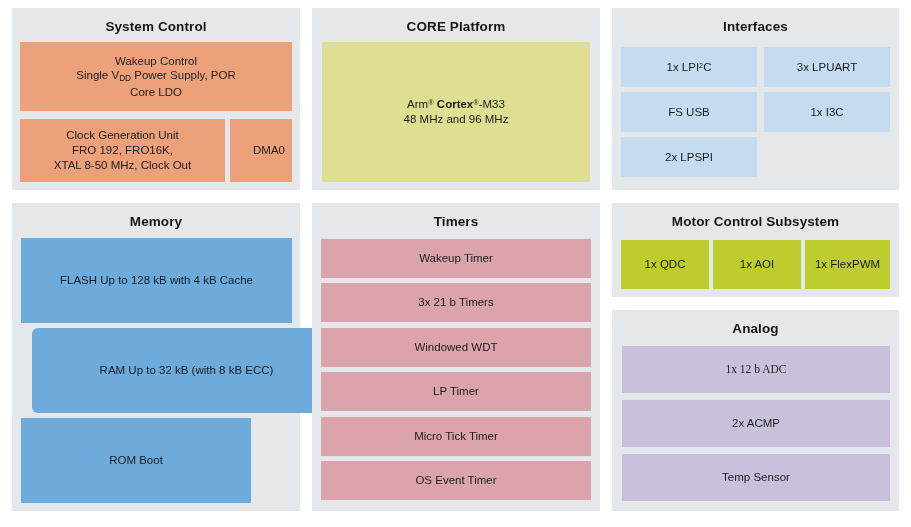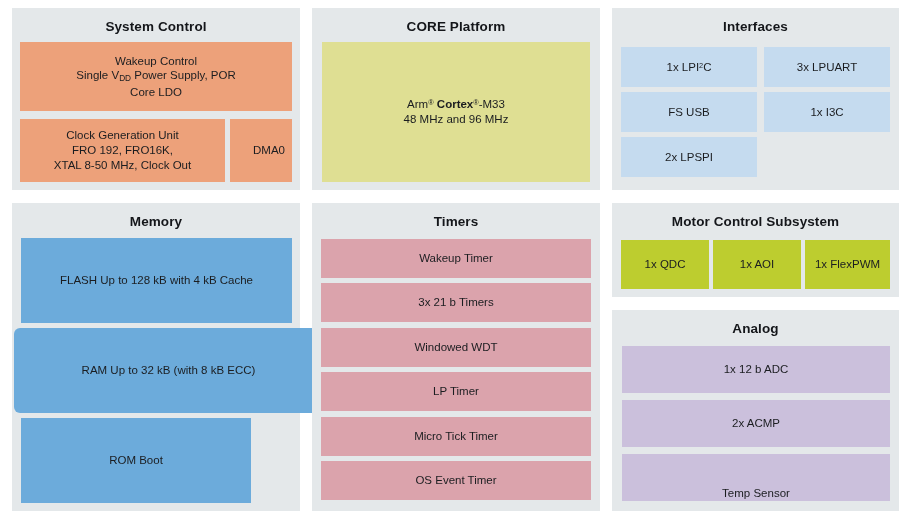--- a/index.html
+++ b/index.html
@@ -126,21 +126,21 @@
     </div>
   </div>
 
   <div class="panel" style="left:12px; top:203px; width:288px; height:308px;">
     <div class="panel-title" style="margin-top:12px;">Memory</div>
 
     <div class="blk blue" style="left:9px; top:35px; width:271px; height:85px;">
       <span class="inner">FLASH Up to 128 kB with 4 kB Cache</span>
     </div>
 
-    <div class="blk blue" style="left:2px; top:125px; width:309px; height:85px;border-radius:6px;">
+    <div class="blk blue" style="left:20px; top:125px; width:309px; height:85px;border-radius:6px;">
       <span class="inner">RAM Up to 32 kB (with 8 kB ECC)</span>
     </div>
 
     <div class="blk blue" style="left:9px; top:215px; width:230px; height:85px;">
       <span class="inner">ROM Boot</span>
     </div>
   </div>
 
   <div class="panel" style="left:312px; top:203px; width:288px; height:308px;">
     <div class="panel-title" style="margin-top:12px;">Timers</div>
@@ -175,24 +175,24 @@
       <span class="inner">1x AOI</span>
     </div>
     <div class="blk green" style="left:193px; top:37px; width:85px; height:49px;">
       <span class="inner">1x FlexPWM</span>
     </div>
   </div>
 
   <div class="panel" style="left:612px; top:310px; width:287px; height:201px;">
     <div class="panel-title" style="margin-top:12px;">Analog</div>
 
-    <div class="blk purple" style="left:10px; top:36px; width:268px; height:47px;">
+    <div class="blk purple" style="left:10px; top:36px; width:268px; height:47px;font-family:Liberation Serif, serif;">
       <span class="inner">1x 12 b ADC</span>
     </div>
     <div class="blk purple" style="left:10px; top:90px; width:268px; height:47px;">
       <span class="inner">2x ACMP</span>
     </div>
-    <div class="blk purple" style="left:10px; top:144px; width:268px; height:47px;align-items:flex-end;">
+    <div class="blk purple" style="left:10px; top:144px; width:268px; height:47px;">
       <span class="inner">Temp Sensor</span>
     </div>
   </div>
 
 </div>
 
 </body></html>

